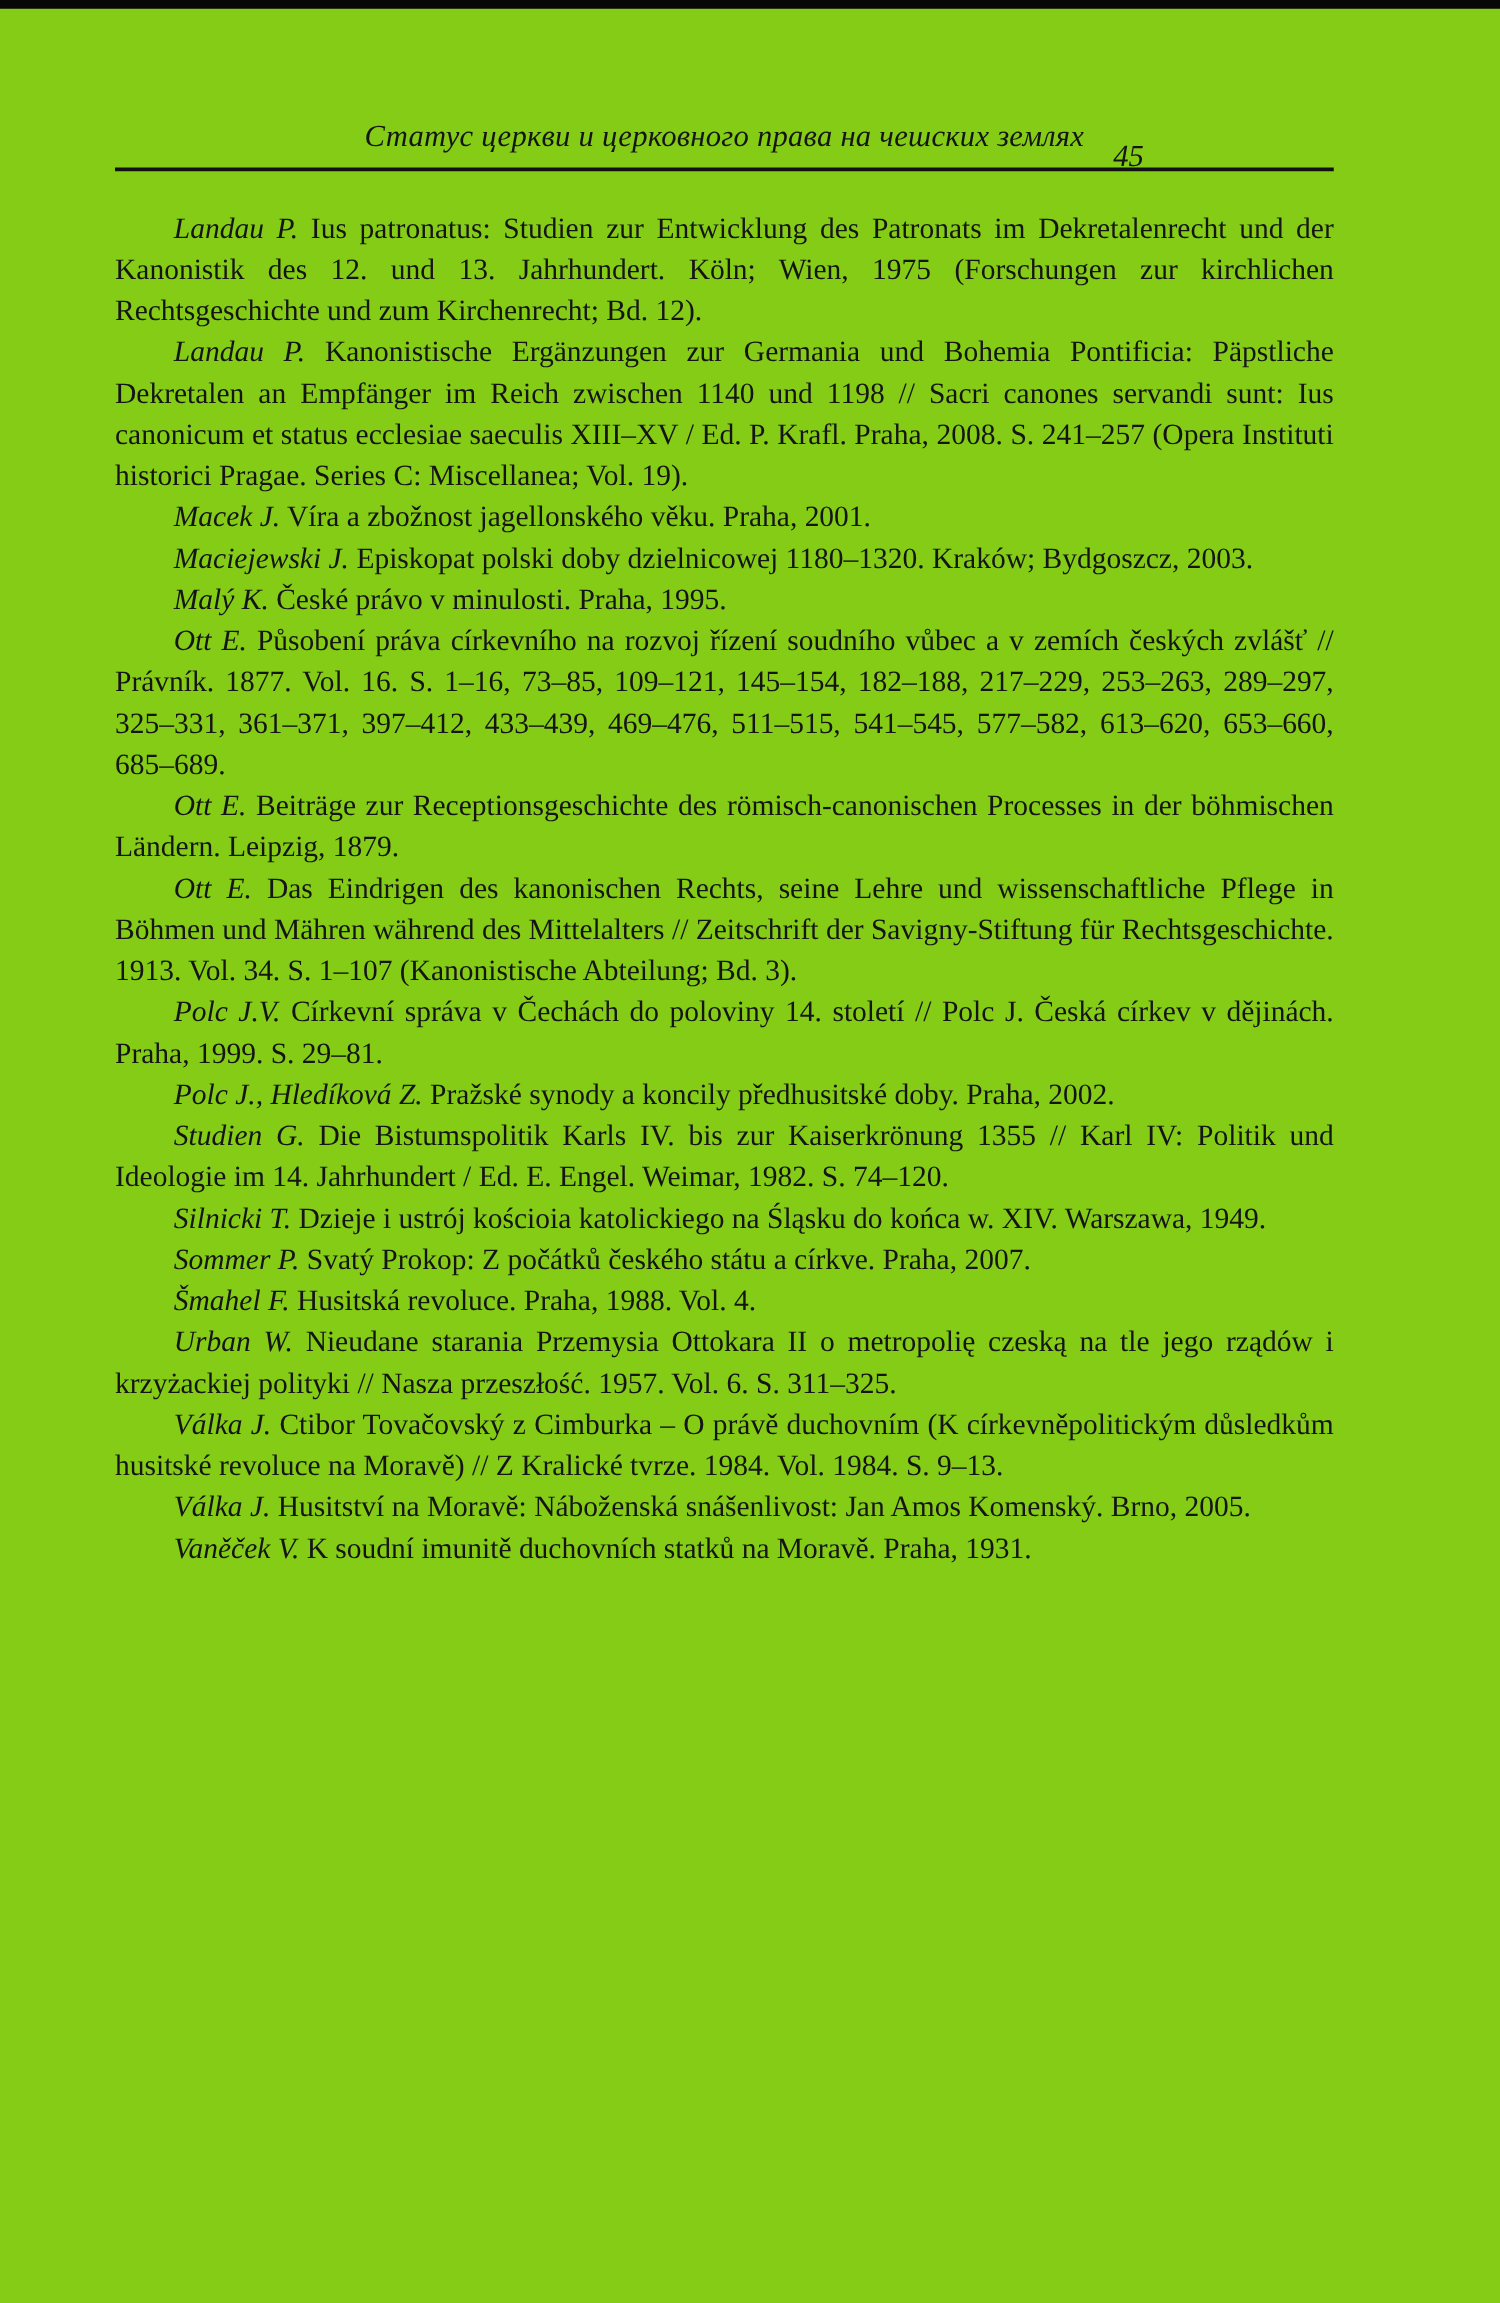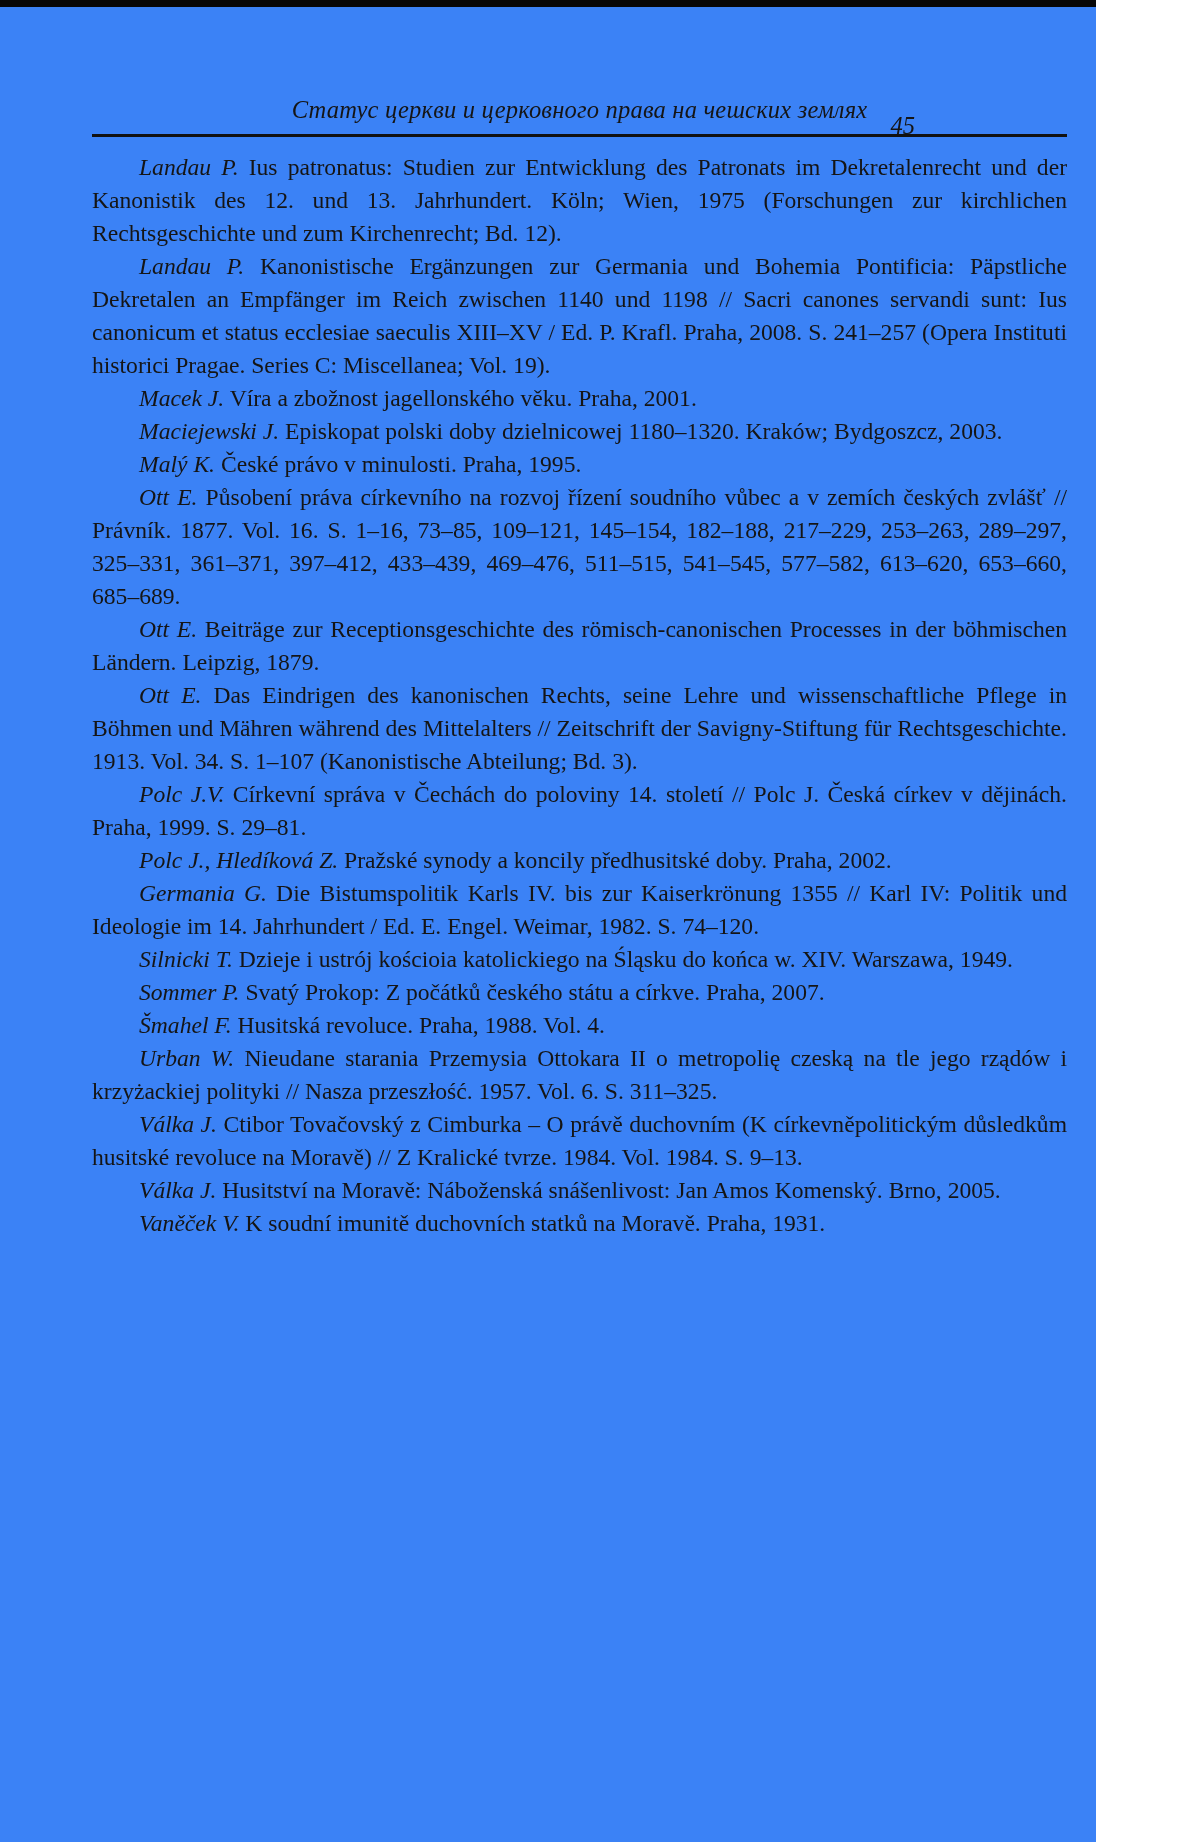--- a/index.html
+++ b/index.html
@@ -1,21 +1,21 @@
 <!DOCTYPE html>
 <html><head>
 <meta charset="utf-8">
 <style>
   * { margin: 0; padding: 0; box-sizing: border-box; }
   html, body { background: #ffffff; }
   .page {
     position: relative;
-    width: 1096px;
+    width: 1200px;
     height: 1842px;
-    background: #3b82f6;
+    background: #84cc16;
     font-family: "Liberation Serif", "DejaVu Serif", serif;
     color: #151515;
     overflow: hidden;
   }
   .scan-edge {
     position: absolute;
     top: 0; left: 0;
     width: 100%;
     height: 7px;
     background: #070707;
@@ -39,21 +39,21 @@
     right: 152px;
     top: 16px;
     font-style: italic;
   }
   .header-rule {
     height: 0;
     border-top: 3px solid #111111;
     margin-top: 9px;
   }
   .bibliography {
-    margin-top: 14px;
+    margin-top: 30px;
     font-size: 23.6px;
     line-height: 33px;
     text-align: justify;
   }
   .entry {
     text-indent: 47px;
     margin: 0;
   }
   .authors { font-style: italic; }
 </style>
@@ -84,21 +84,21 @@
   <p class="entry"><span class="authors">Ott E.</span> <span class="entry-text">Beiträge zur Receptionsgeschichte des römisch-canonischen Processes in der böhmischen Ländern. Leipzig, 1879.</span></p>
 
   <p class="entry"><span class="authors">Ott E.</span> <span class="entry-text">Das Eindrigen des kanonischen Rechts, seine Lehre und wissenschaftliche Pflege in Böhmen und Mähren während des Mittelalters // Zeitschrift der Savigny-Stiftung für Rechtsgeschichte. 1913. Vol. 34. S. 1–107 (Kanonistische Abteilung; Bd. 3).</span></p>
 
 
   <p class="entry"><span class="authors">Polc J.V.</span> <span class="entry-text">Církevní správa v Čechách do poloviny 14. století // Polc J. Česká církev v dějinách. Praha, 1999. S. 29–81.</span></p>
 
   <p class="entry"><span class="authors">Polc J., Hledíková Z.</span> <span class="entry-text">Pražské synody a koncily předhusitské doby. Praha, 2002.</span></p>
 
 
-  <p class="entry"><span class="authors">Germania G.</span> <span class="entry-text">Die Bistumspolitik Karls IV. bis zur Kaiserkrönung 1355 // Karl IV: Politik und Ideologie im 14. Jahrhundert / Ed. E. Engel. Weimar, 1982. S. 74–120.</span></p>
+  <p class="entry"><span class="authors">Studien G.</span> <span class="entry-text">Die Bistumspolitik Karls IV. bis zur Kaiserkrönung 1355 // Karl IV: Politik und Ideologie im 14. Jahrhundert / Ed. E. Engel. Weimar, 1982. S. 74–120.</span></p>
 
   <p class="entry"><span class="authors">Silnicki T.</span> <span class="entry-text">Dzieje i ustrój kościoia katolickiego na Śląsku do końca w. XIV. Warszawa, 1949.</span></p>
 
 
   <p class="entry"><span class="authors">Sommer P.</span> <span class="entry-text">Svatý Prokop: Z počátků českého státu a církve. Praha, 2007.</span></p>
 
   <p class="entry"><span class="authors">Šmahel F.</span> <span class="entry-text">Husitská revoluce. Praha, 1988. Vol. 4.</span></p>
 
   <p class="entry"><span class="authors">Urban W.</span> <span class="entry-text">Nieudane starania Przemysia Ottokara II o metropolię czeską na tle jego rządów i krzyżackiej polityki // Nasza przeszłość. 1957. Vol. 6. S. 311–325.</span></p>
 

